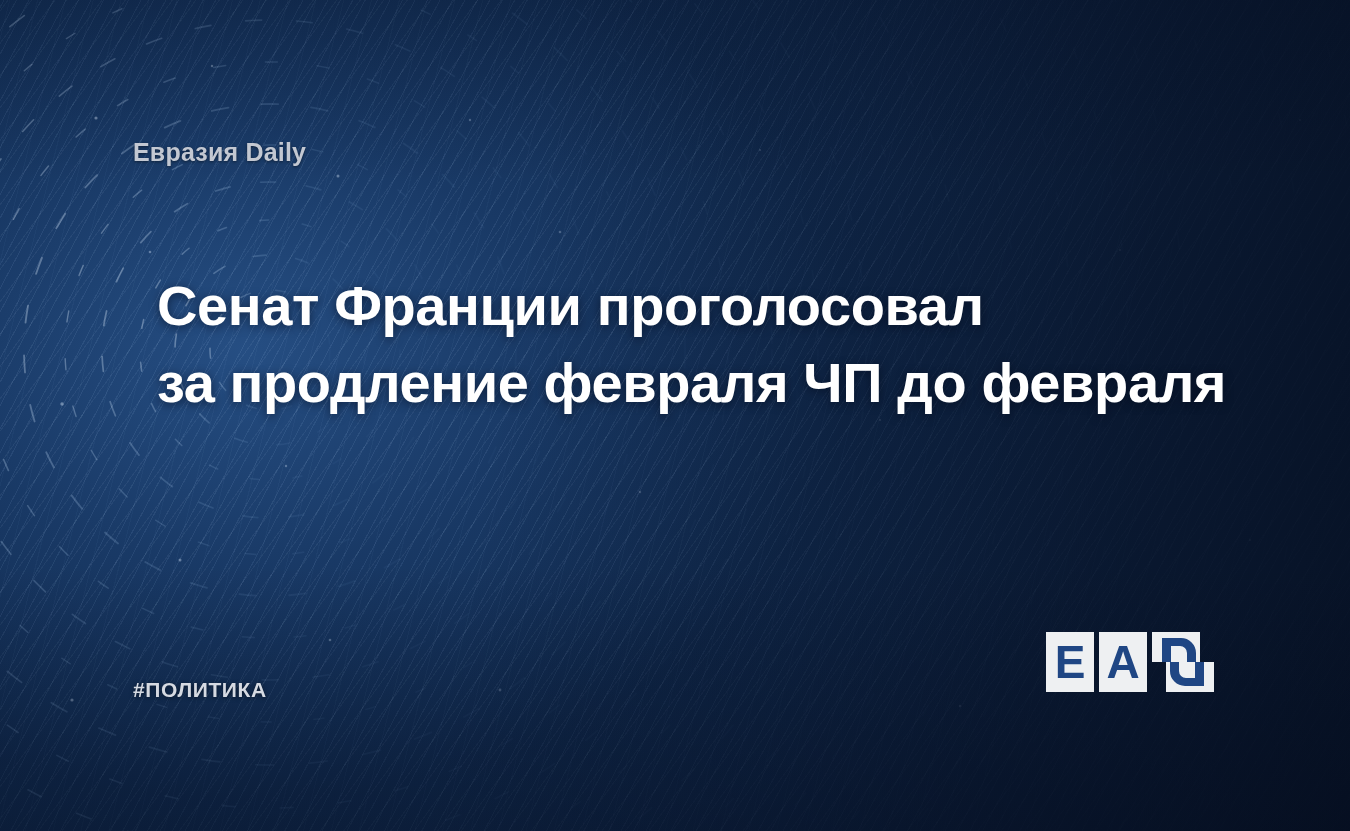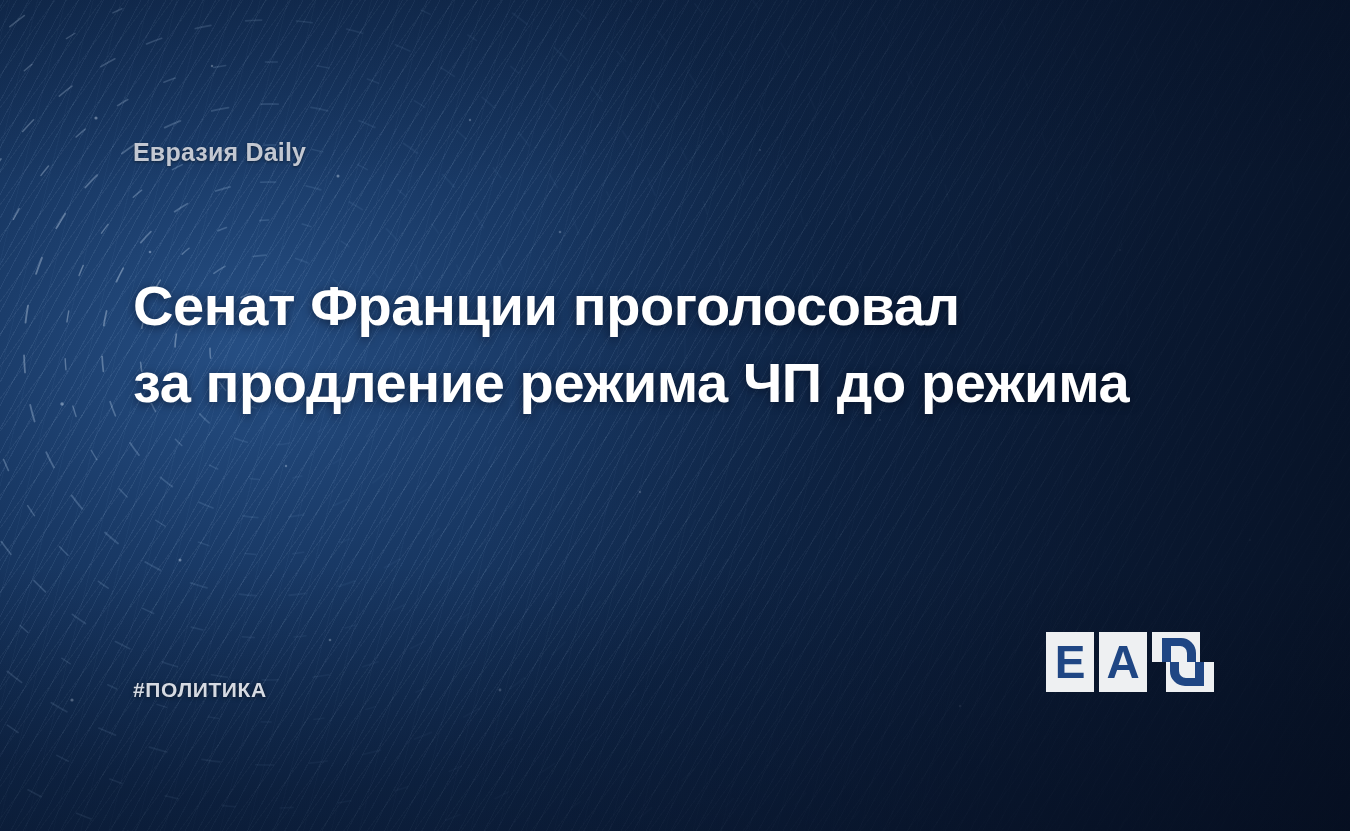--- a/index.html
+++ b/index.html
@@ -169,20 +169,21 @@
     font-size: 56px;
     font-weight: 700;
     line-height: 77px;
     letter-spacing: -0.4px;
     color: #ffffff;
     text-shadow: 0 2px 10px rgba(3,10,26,.55);
   }
   #headline .hl-line {
     display: block;
     white-space: nowrap;
+    margin-left: 24px;
   }
 
   #tag {
     position: absolute;
     left: 133px;
     top: 678px;
     font-size: 21px;
     font-weight: 700;
     letter-spacing: .6px;
     color: #d6dae2;
@@ -301,21 +302,21 @@
 
   <div class="bg-layer bg-dark-right"></div>
   <div class="bg-layer bg-dark-bottom"></div>
 
   <div class="content">
 
     <div id="brand">Евразия Daily</div>
 
     <h1 id="headline">
       <span class="hl-line">Сенат Франции проголосовал</span>
-      <span class="hl-line">за продление режима ЧП до режима</span>
+      <span class="hl-line">за продление февраля ЧП до февраля</span>
     </h1>
 
     <div id="tag">#ПОЛИТИКА</div>
 
     <div id="logo">
       <div class="logo-tile">E</div>
       <div class="logo-tile">A</div>
       <div class="logo-tile d-tile">
         <svg width="62" height="60" viewBox="0 0 62 60">
 

